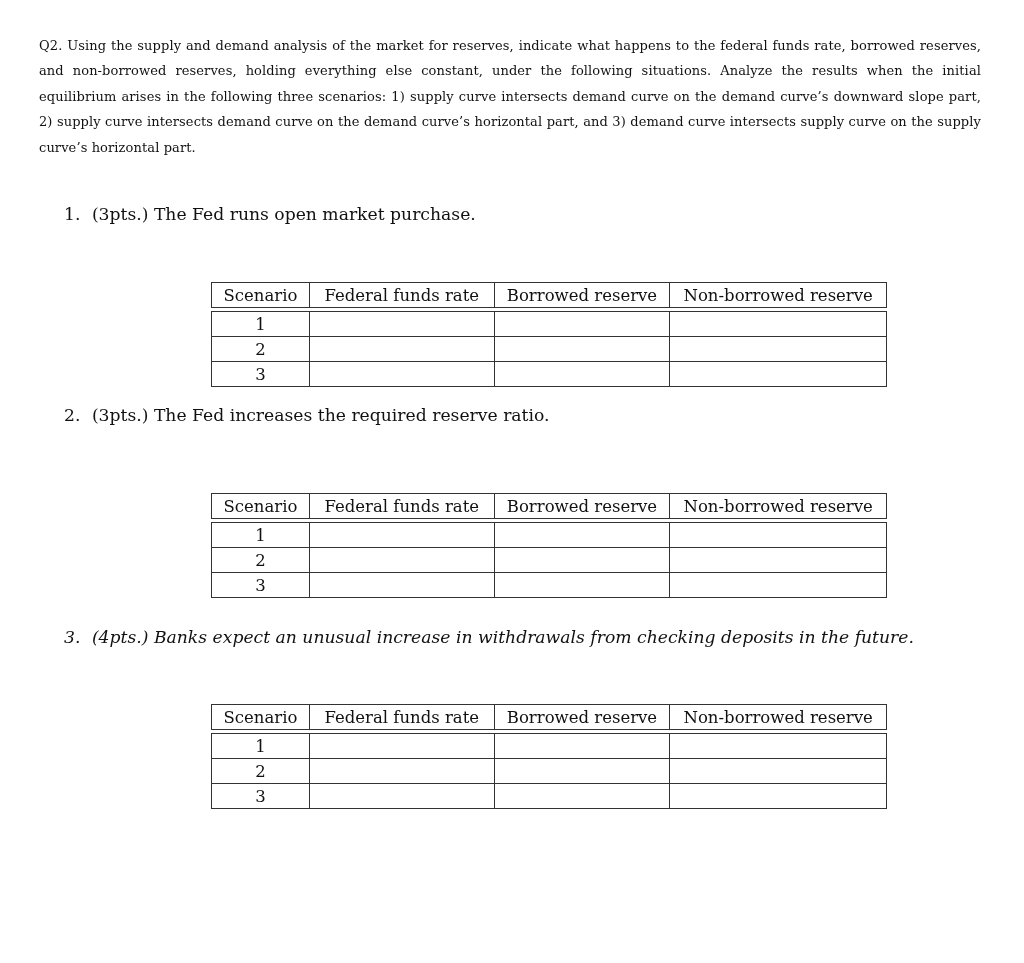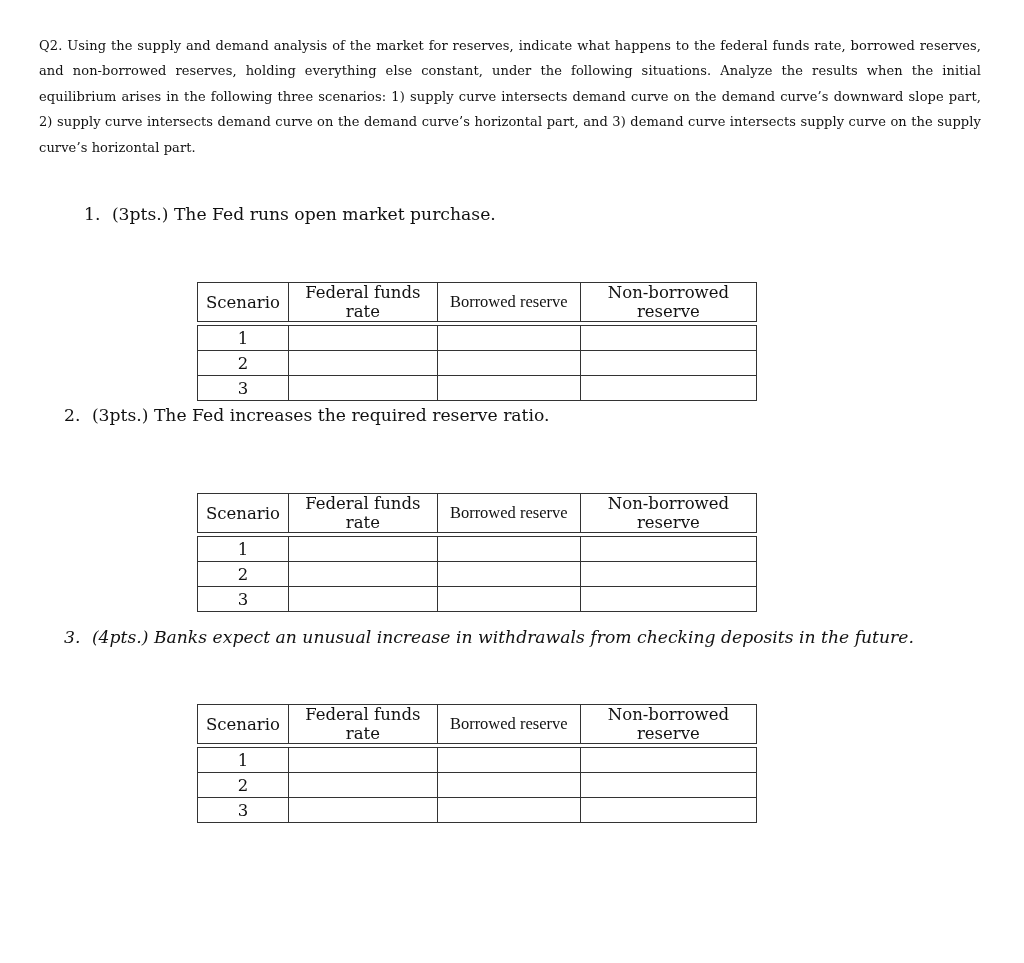--- a/index.html
+++ b/index.html
@@ -2,34 +2,34 @@
 <html><head>
 <meta charset="utf-8">
 <style>
   html, body { margin:0; padding:0; background:#ffffff; }
   body { width:1024px; height:963px; position:relative; overflow:hidden;
          font-family:"DejaVu Serif","Liberation Serif",serif; color:#111; }
   .intro { position:absolute; left:39px; top:33px; width:942px;
            font-size:13px; line-height:25.4px; text-align:justify; letter-spacing:0.1px; }
   .item { position:absolute; left:64px; font-size:17.2px; line-height:22px; }
   .item .num { margin-right:6px; }
-  table.ans { position:absolute; left:197px; width:560px; border-collapse:collapse;
+  table.ans { position:absolute; left:211px; width:676px; border-collapse:collapse;
               font-size:16.5px; }
   table.ans td, table.ans th { border:1px solid #333; padding:0; font-weight:normal; text-align:center; }
   table.ans th { height:24px; }
   table.ans tr.sep td { height:3px; border-left:none; border-right:none; border-top:1px solid #333; border-bottom:1px solid #333; padding:0; }
   table.ans td.cell { height:24px; }
-  .c1 { width:97px; } .c2 { width:184px; } .c3 { width:175px;font-family:Liberation Serif, serif; } .c4 { width:216px; }
+  .c1 { width:97px; } .c2 { width:184px; } .c3 { width:175px; } .c4 { width:216px; }
 </style>
 </head>
 <body>
 
 <div class="intro">Q2. Using the supply and demand analysis of the market for reserves, indicate what happens to the federal funds rate, borrowed reserves, and non-borrowed reserves, holding everything else constant, under the following situations. Analyze the results when the initial equilibrium arises in the following three scenarios: 1) supply curve intersects demand curve on the demand curve’s downward slope part, 2) supply curve intersects demand curve on the demand curve’s horizontal part, and 3) demand curve intersects supply curve on the supply curve’s horizontal part.</div>
 
-<div class="item" style="top:203px;margin-left:20px;">
+<div class="item" style="top:203px;">
   <span class="num">1.</span>
   <span>(3pts.) The Fed runs open market purchase.</span>
 </div>
 <table class="ans" style="top:282px;">
   <tbody>
       <tr>
     <th class="c1">Scenario</th>
     <th class="c2">Federal funds rate</th>
     <th class="c3">Borrowed reserve</th>
     <th class="c4">Non-borrowed reserve</th>

